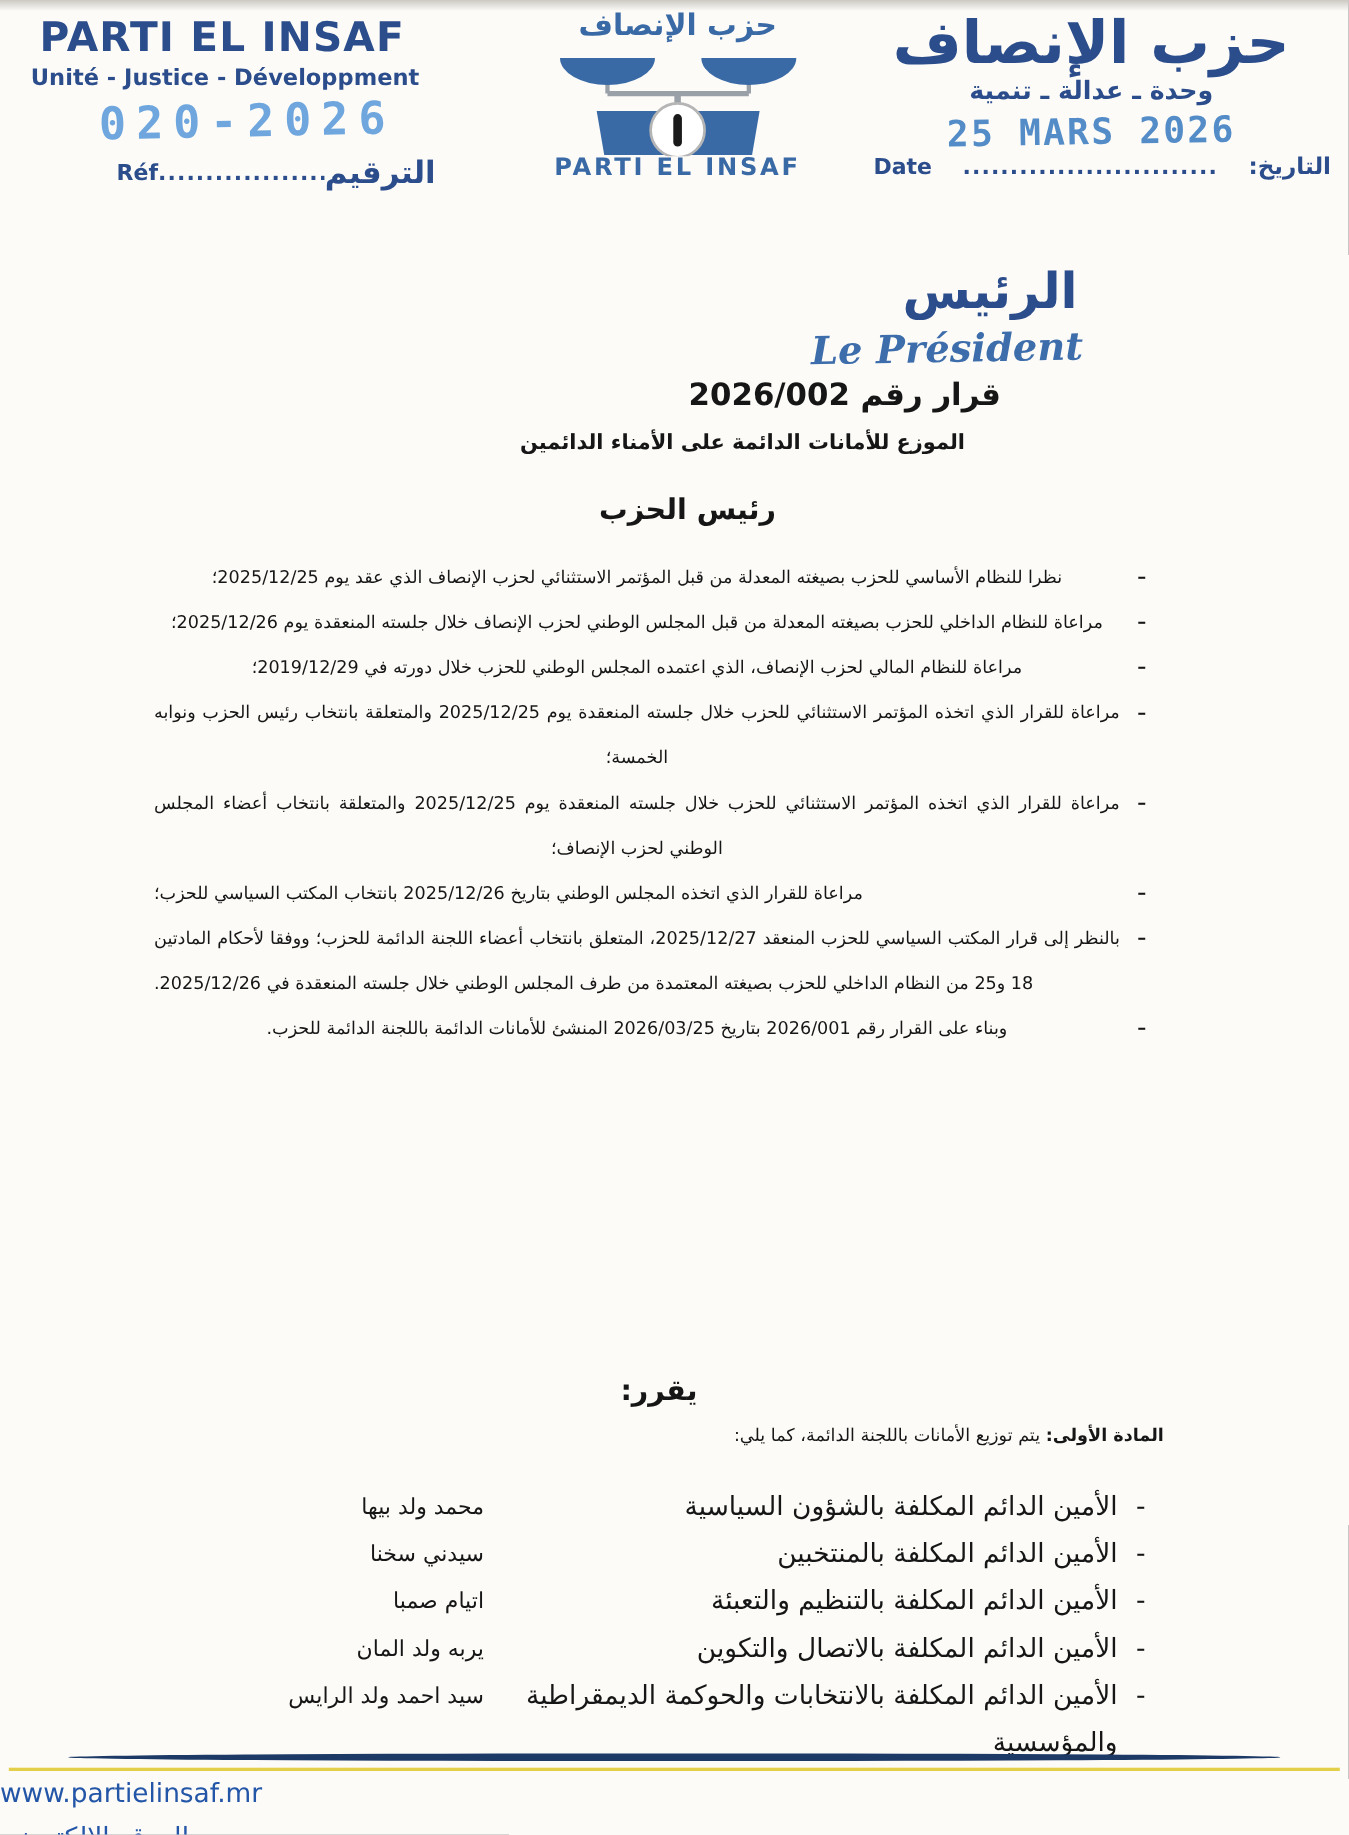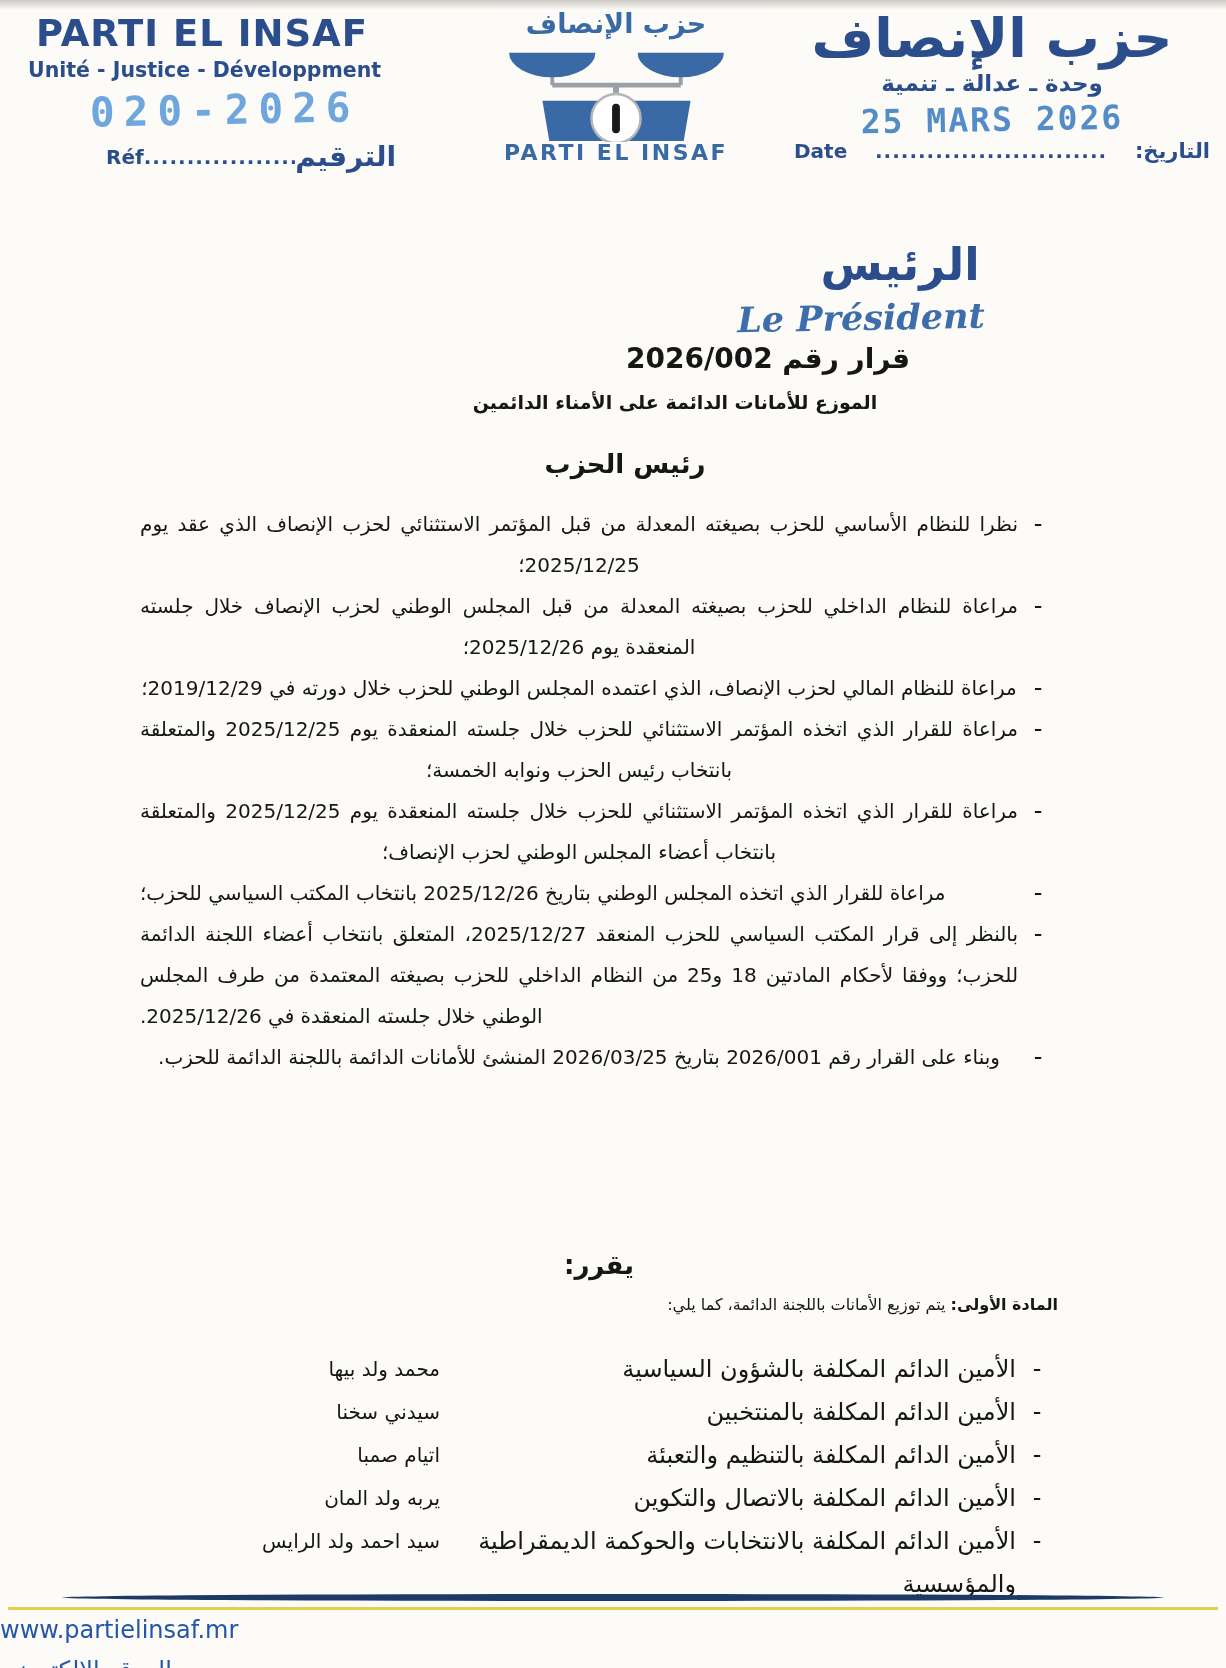--- a/index.html
+++ b/index.html
@@ -61,21 +61,21 @@
   .decision-subject{position:absolute;top:391px;left:330px;width:690px;text-align:center;
     font-size:19px;font-weight:bold;direction:rtl;}
   .issuer{position:absolute;top:449px;left:470px;width:310px;text-align:center;
     font-size:26px;font-weight:bold;direction:rtl;}
 
   
   .preamble{position:absolute;top:504px;left:140px;width:918px;margin:0;padding:0;
     list-style:none;direction:rtl;}
   .p-item{display:flex;}
   .p-dash{width:40px;text-align:center;font-size:24px;line-height:41px;flex:0 0 40px;}
-  .p-text{flex:1;font-size:20px;line-height:41px;text-align:justify;text-align-last:center;margin:0;}
+  .p-text{flex:1;font-size:16px;line-height:41px;text-align:justify;text-align-last:center;margin:0;}
   .p-text.last-left{text-align-last:left;}
 
   
   .decides{position:absolute;top:1250px;left:140px;width:918px;text-align:center;
     font-size:26px;font-weight:bold;direction:rtl;}
   .article{position:absolute;top:1295px;left:140px;width:918px;direction:rtl;text-align:right;
     font-size:16px;margin:0;}
   .article .lbl{font-weight:bold;}
 
   .assignments{position:absolute;top:1348px;left:140px;width:918px;margin:0;padding:0;

